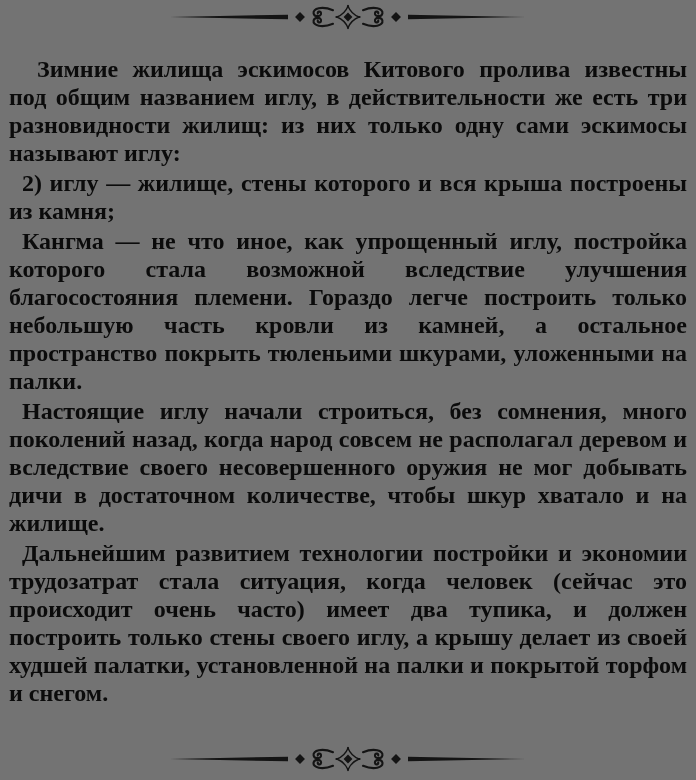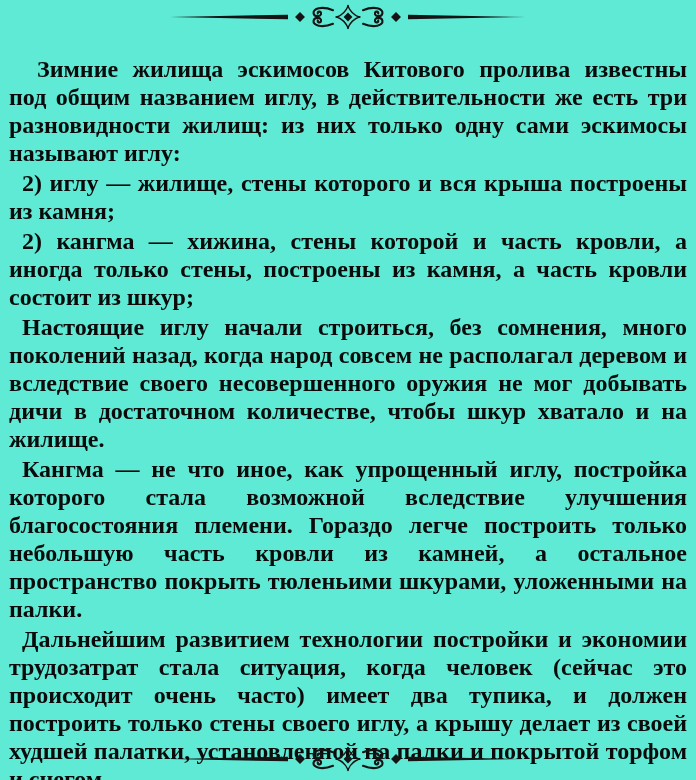--- a/index.html
+++ b/index.html
@@ -5,21 +5,21 @@
   html, body { margin: 0; padding: 0; }
   body {
     width: 696px; height: 780px;
     background: #ffffff;
     font-family: "Liberation Serif", "DejaVu Serif", serif;
   }
   .page {
     position: relative;
     width: 696px; height: 780px;
     overflow: hidden;
-    background: #5eead4;
+    background: #737373;
     color: #0b0b0b;
   }
   .divider {
     position: absolute; left: 0; width: 100%;
     display: flex; justify-content: center;
   }
   .divider-top { top: 4px; }
   .divider-bottom { top: 746px; }
   .content {
     position: absolute;
@@ -62,23 +62,22 @@
         <path d="M193,6.2 C204,1.8 213.5,4.4 212.4,9.4 C211.5,13.4 204.2,12.8 205,9 C205.4,6.9 208.8,7.3 208.2,9.6"></path>
         <path d="M193,19.8 C204,24.2 213.5,21.6 212.4,16.6 C211.5,12.6 204.2,13.2 205,17 C205.4,19.1 208.8,18.7 208.2,16.4"></path>
       </g>
       <path d="M178,2.2 Q174.8,9.8 167,13 Q174.8,16.2 178,23.8 Q181.2,16.2 189,13 Q181.2,9.8 178,2.2 Z" fill="none" stroke="#141414" stroke-width="1.4"></path>
     </svg>
   </div>
 
   <main class="content">
     <p class="para first">Зимние жилища эскимосов Китового пролива известны под общим названием иглу, в действительности же есть три разновидности жилищ: из них только одну сами эскимосы называют иглу:</p>
     <p class="para">2) иглу — жилище, стены которого и вся крыша построены из камня;</p>
-    <p class="para">2) кангма — хижина, стены которой и часть кровли, а иногда только стены, построены из камня, а часть кровли состоит из шкур;</p>
+    <p class="para">Кангма — не что иное, как упрощенный иглу, постройка которого стала возможной вследствие улучшения благосостояния племени. Гораздо легче построить только небольшую часть кровли из камней, а остальное пространство покрыть тюленьими шкурами, уложенными на палки.</p>
     <p class="para">Настоящие иглу начали строиться, без сомнения, много поколений назад, когда народ совсем не располагал деревом и вследствие своего несовершенного оружия не мог добывать дичи в достаточном количестве, чтобы шкур хватало и на жилище.</p>
-    <p class="para">Кангма — не что иное, как упрощенный иглу, постройка которого стала возможной вследствие улучшения благосостояния племени. Гораздо легче построить только небольшую часть кровли из камней, а остальное пространство покрыть тюленьими шкурами, уложенными на палки.</p>
     <p class="para">Дальнейшим развитием технологии постройки и экономии трудозатрат стала ситуация, когда человек (сейчас это происходит очень часто) имеет два тупика, и должен построить только стены своего иглу, а крышу делает из своей худшей палатки, установленной на палки и покрытой торфом и снегом.</p>
   </main>
 
   <div class="divider divider-bottom">
     <svg width="356" height="26" viewBox="0 0 356 26" aria-hidden="true">
       <g fill="#141414" stroke="none">
         <polygon points="0,13 118,10.7 118,15.3"></polygon>
         <polygon points="356,13 238,10.7 238,15.3"></polygon>
         <rect x="126.5" y="9.5" width="7" height="7" transform="rotate(45 130 13)"></rect>
         <rect x="222.5" y="9.5" width="7" height="7" transform="rotate(45 226 13)"></rect>

